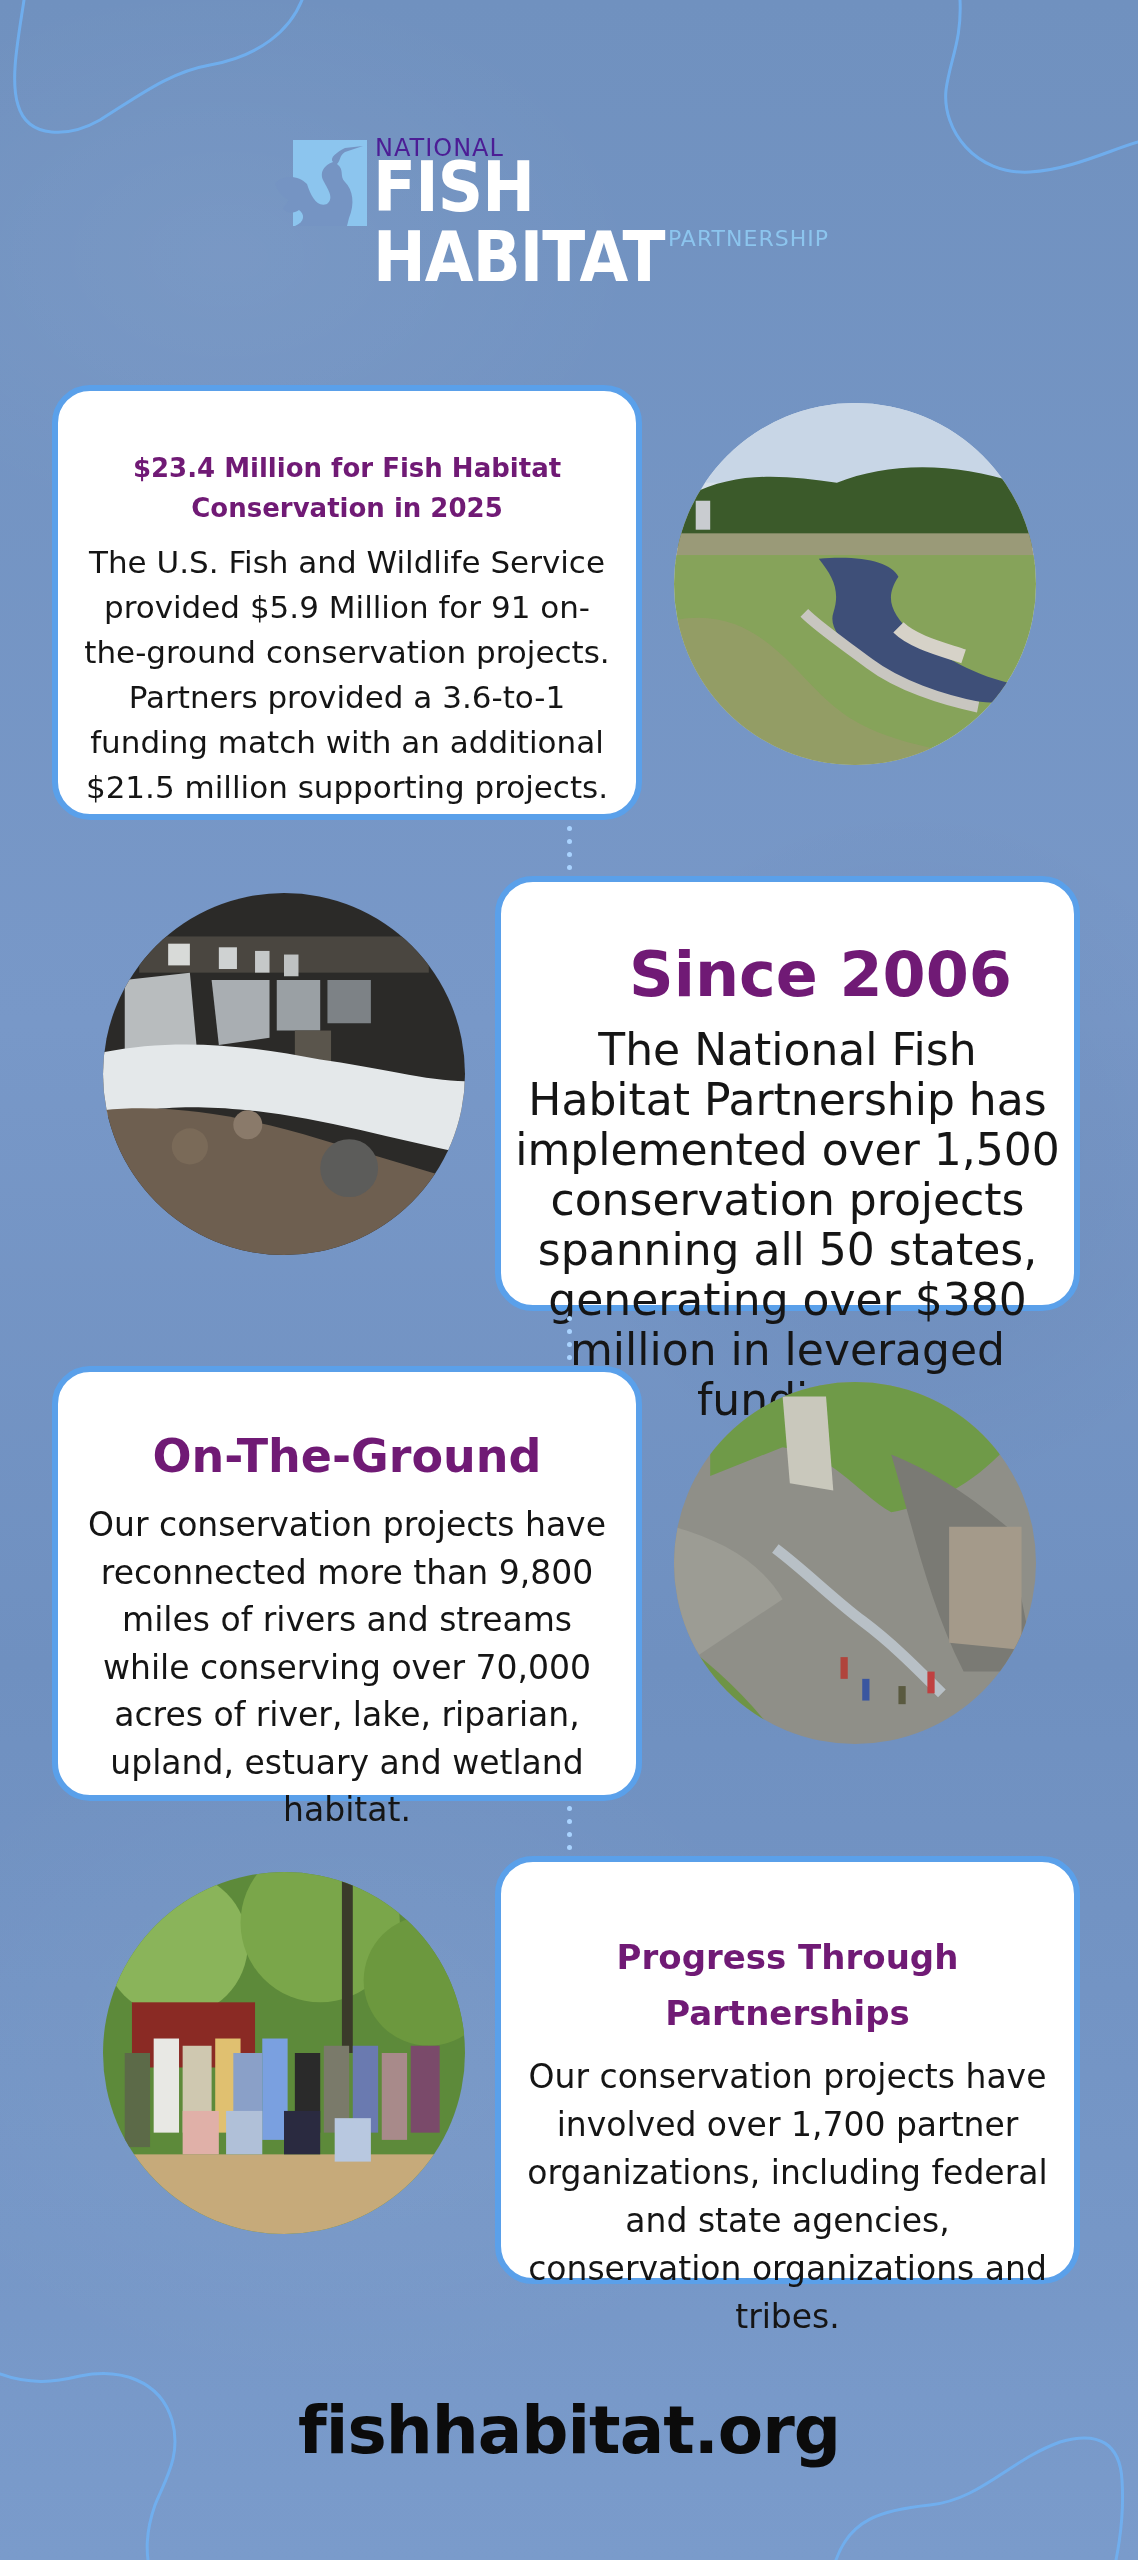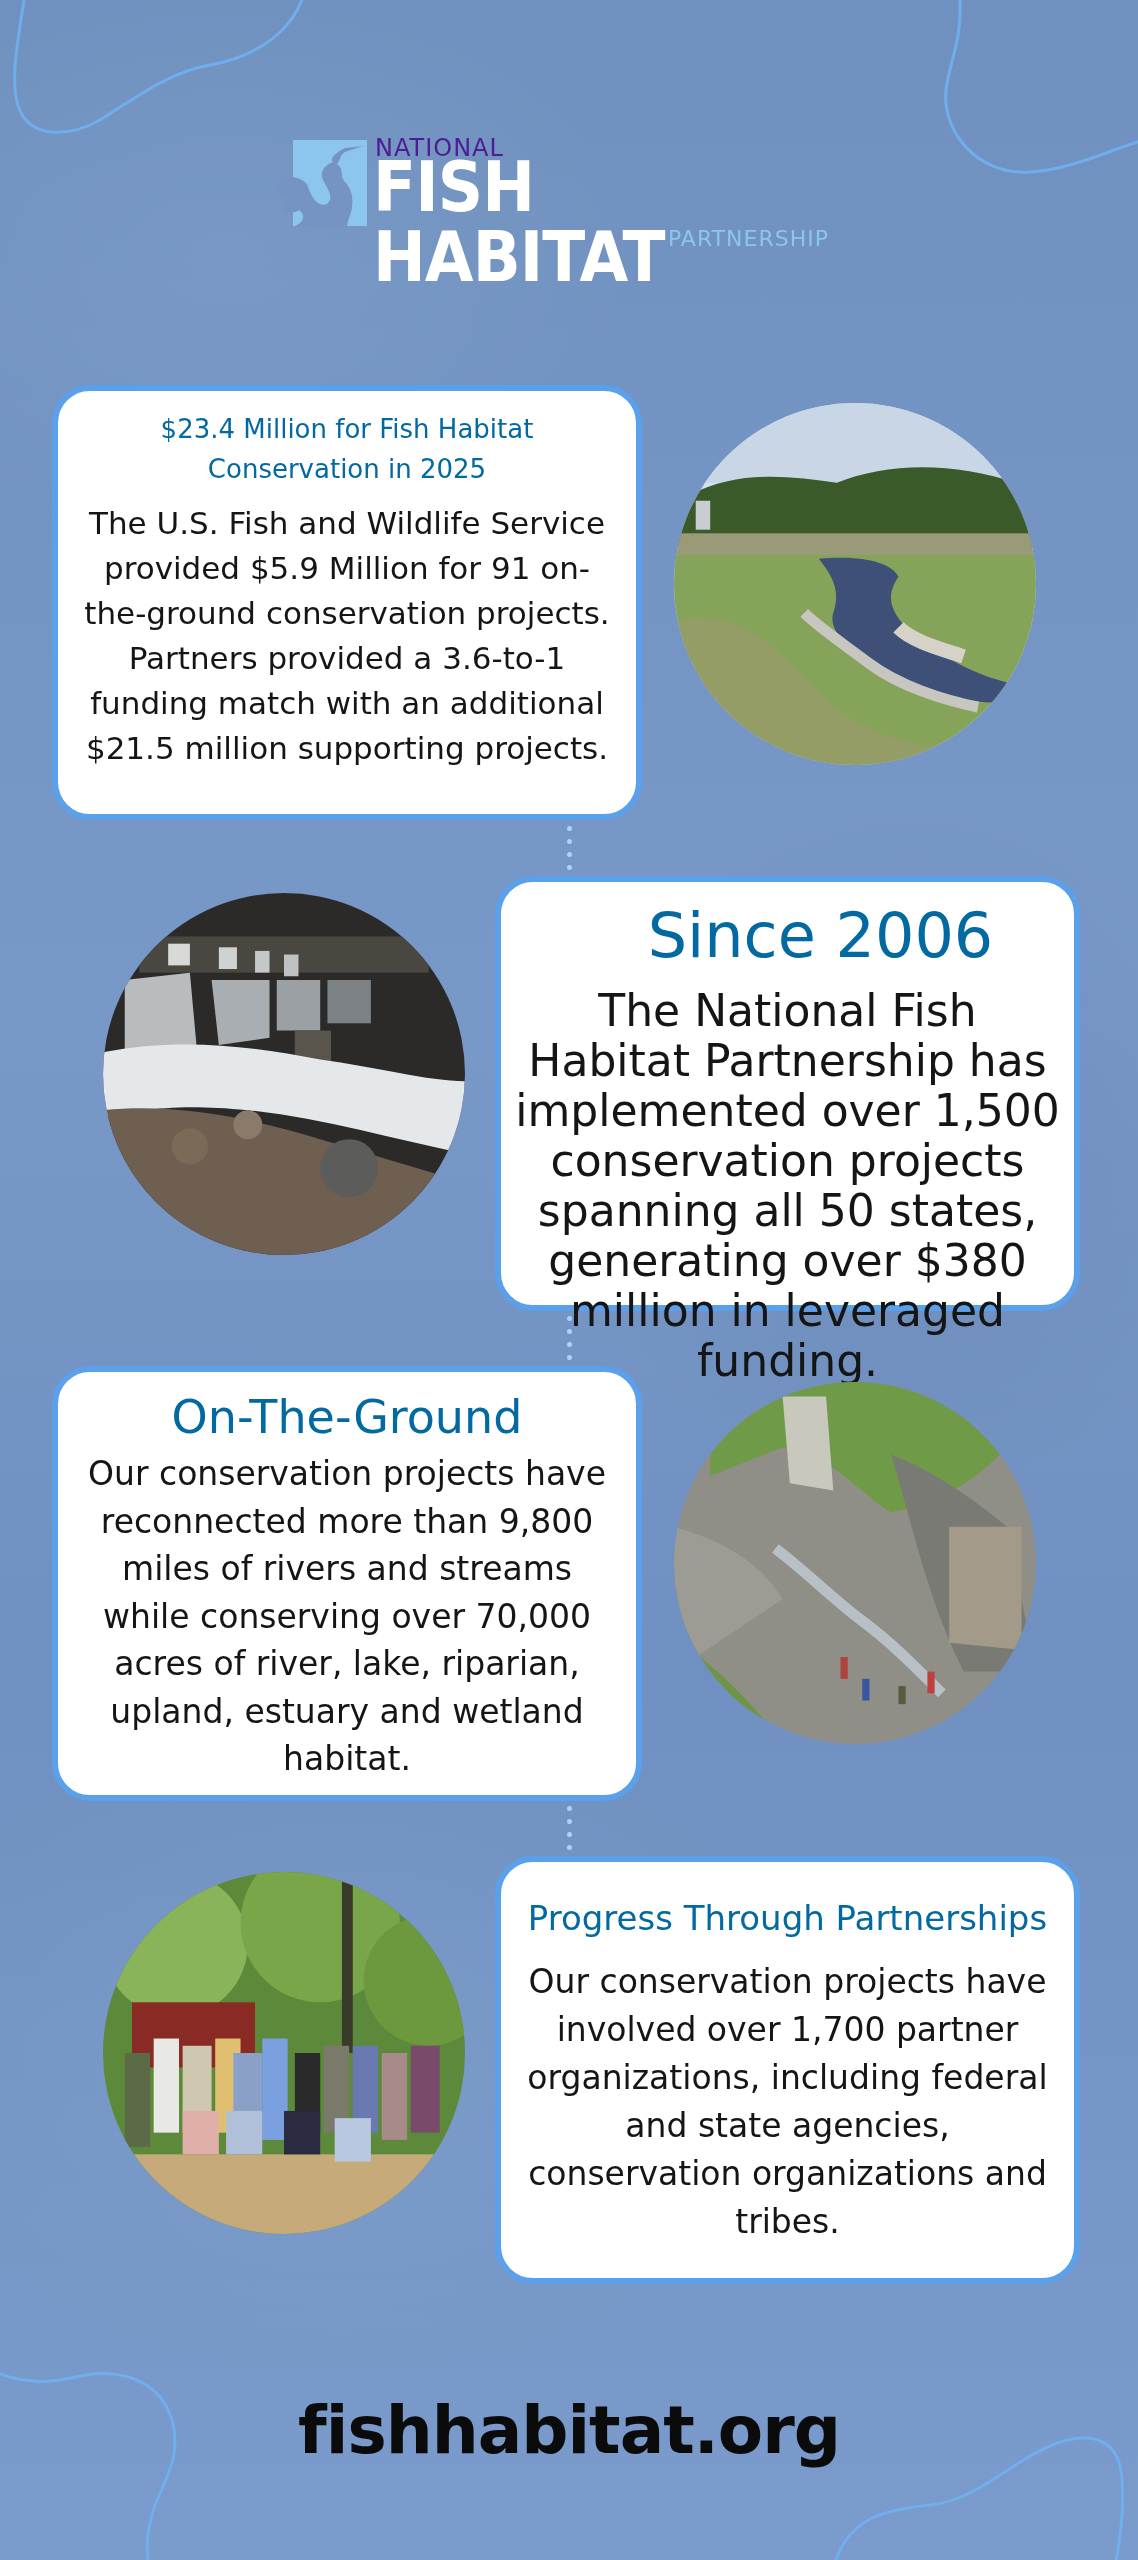--- a/index.html
+++ b/index.html
@@ -23,34 +23,34 @@
   .logo-icon { position: absolute; left: 0; top: 8px; width: 92px; height: 90px; }
   .logo-national { position: absolute; left: 100px; top: 4px; font-size: 24px; color: #4c1d95; letter-spacing: 1px; font-family: "DejaVu Sans", sans-serif; font-weight: normal; }
   .logo-fish { position: absolute; left: 98px; top: 22px; font-size: 70px; font-weight: bold; color: #ffffff; letter-spacing: -1px; font-family: "DejaVu Sans", sans-serif; line-height: 1; transform: scaleX(0.9); transform-origin: left top; }
   .logo-partnership { position: absolute; left: 393px; top: 96px; font-size: 22px; color: #8cc5ee; letter-spacing: 1px; font-family: "DejaVu Sans", sans-serif; }
 
   
   .card {
     position: absolute; background: #ffffff; border: 6px solid #5aa0ea;
     border-radius: 38px; box-sizing: border-box; text-align: center; color: #111;
   }
-  .card-title { font-family: "DejaVu Sans", sans-serif; font-weight: normal; color: #0369a1; }
+  .card-title { font-family: "DejaVu Sans", sans-serif; font-weight: bold; color: #701a75; margin-top: 39px; }
   .card-body { font-family: "DejaVu Sans", sans-serif; color: #151515; }
 
   .c1 { left: 52px; top: 385px; width: 590px; height: 435px; padding: 18px 20px 0; }
   .c1 .card-title { font-size: 26px; line-height: 40px; }
   .c1 .card-body { font-size: 31px; line-height: 45px; margin-top: 12px; }
 
   .c2 { left: 495px; top: 876px; width: 585px; height: 435px; padding: 14px 14px 0; }
   .c2 .card-title { font-size: 62px; line-height: 80px; text-align: center; padding-left: 66px; }
   .c2 .card-body { font-size: 44px; line-height: 50px; margin-top: 10px; }
 
   .c3 { left: 52px; top: 1366px; width: 590px; height: 435px; padding: 14px 18px 0; text-align: center; }
   .c3 .card-title { font-size: 46px; line-height: 62px; }
-  .c3 .card-body { font-size: 33px; line-height: 47.5px; margin-top: 2px; }
+  .c3 .card-body { font-size: 33px; line-height: 47.5px; margin-top: 14px; }
 
   .c4 { left: 495px; top: 1856px; width: 585px; height: 428px; padding: 28px 16px 0; }
   .c4 .card-title { font-size: 34px; line-height: 56px; }
   .c4 .card-body { font-size: 33px; line-height: 48px; margin-top: 12px; }
 
   
   .connector { position: absolute; left: 566px; width: 6px; }
   .connector .dot { width: 5px; height: 5px; border-radius: 50%; background: #a9d3ff; margin: 0 auto 8px; }
 
   

